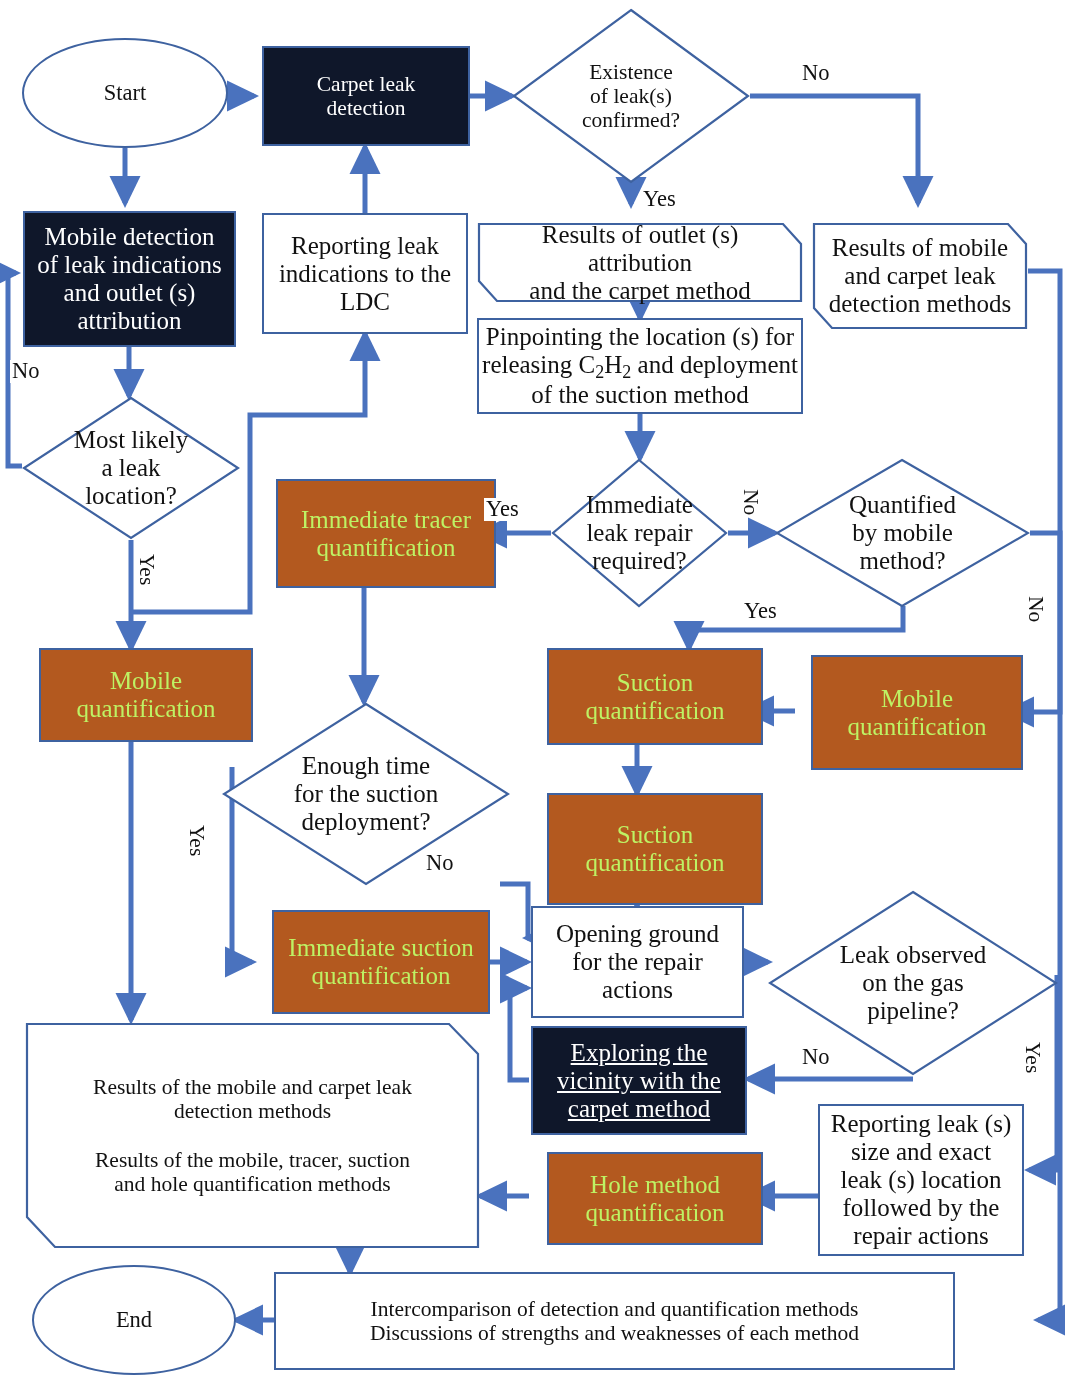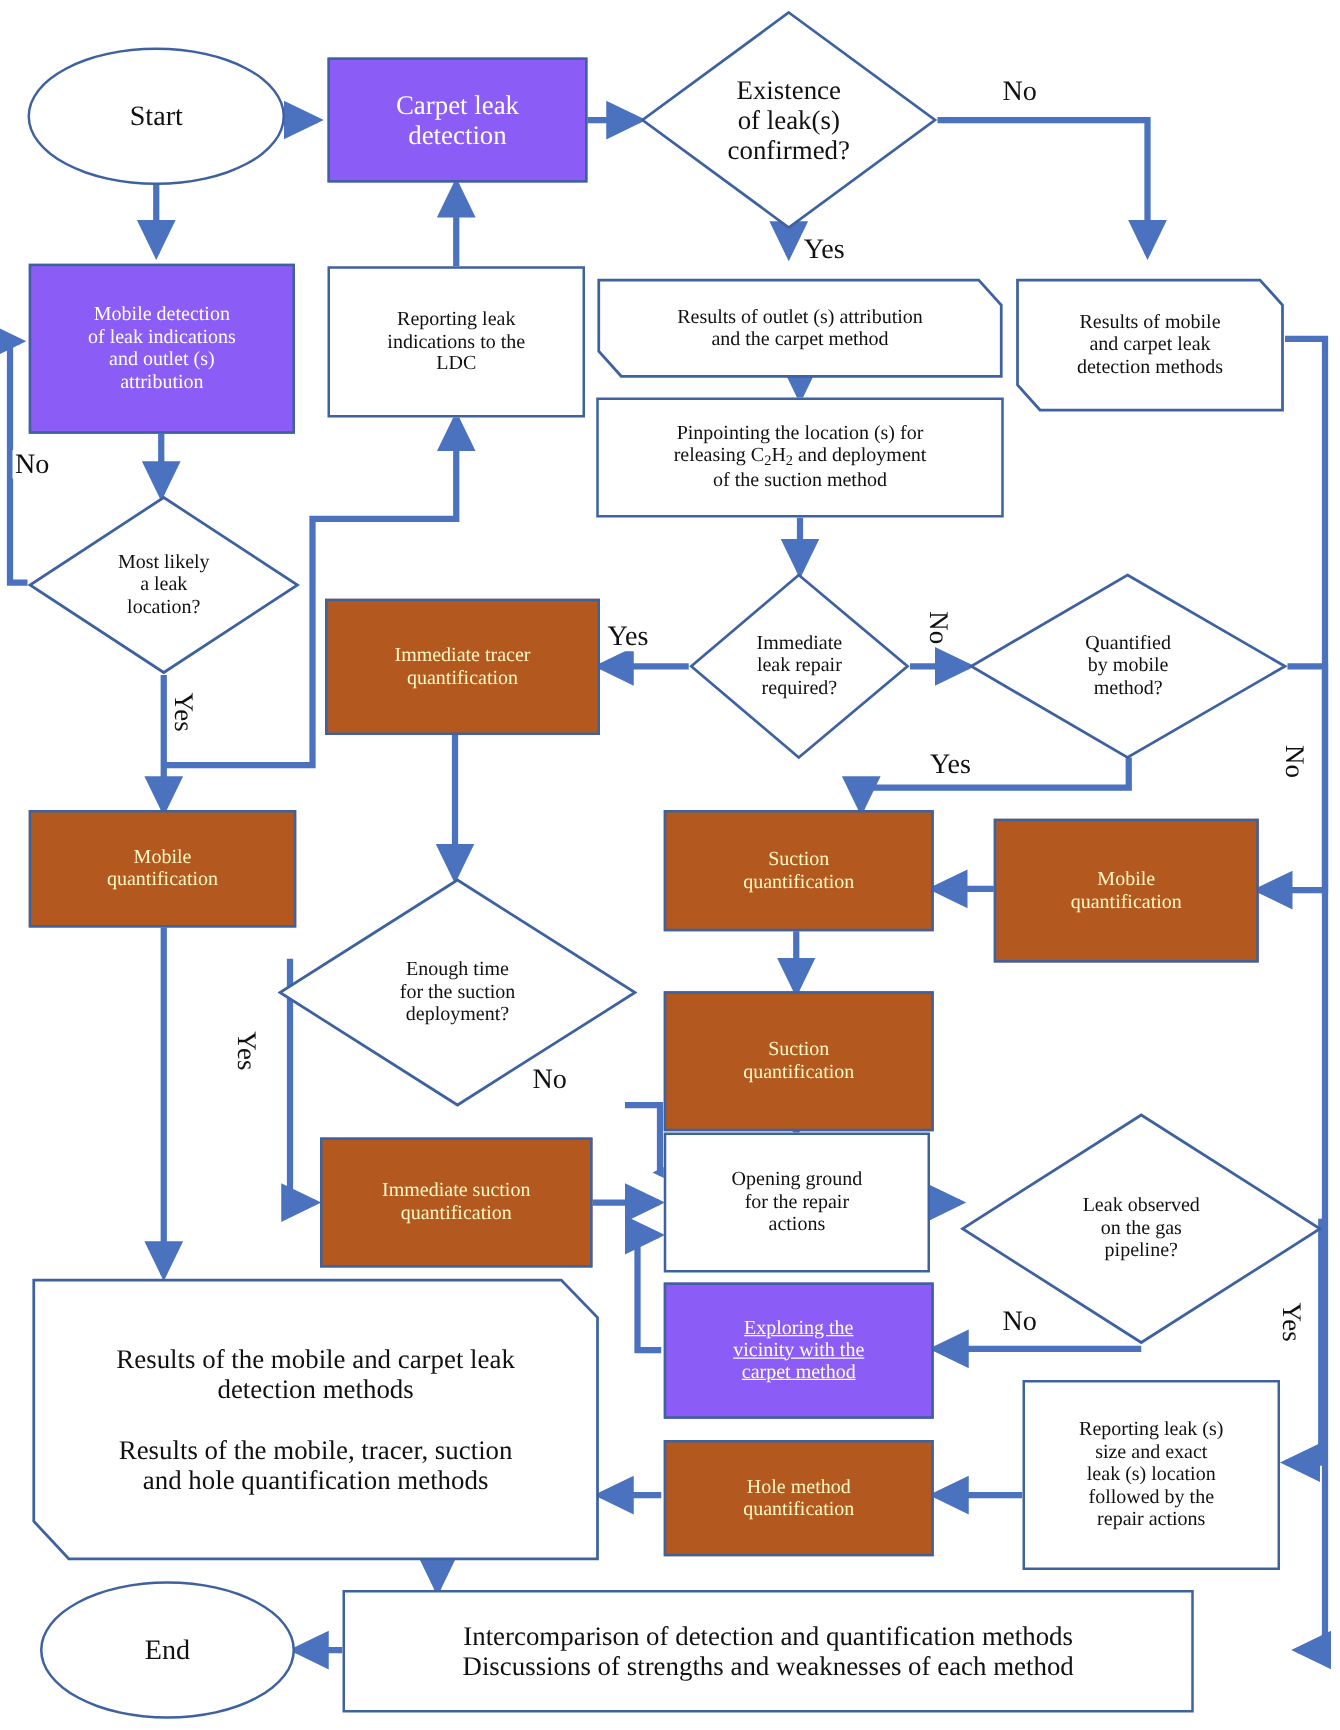--- a/index.html
+++ b/index.html
@@ -1,32 +1,32 @@
 <!DOCTYPE html>
 <html><head>
 <meta charset="utf-8">
 <style>
   html,body{margin:0;padding:0;background:#ffffff;}
   body{font-family:"Liberation Serif", serif;}
   #stage{position:relative;width:1072px;height:1384px;background:#fff;overflow:hidden;}
   svg#wires{position:absolute;left:0;top:0;width:1072px;height:1384px;}
   .node{position:absolute;box-sizing:border-box;display:flex;align-items:center;justify-content:center;text-align:center;line-height:1.12;}
   .proc{border:2.2px solid #3E62A0;background:#fff;color:#111;}
-  .proc.blue{background:#8b5cf6;color:#fff;border-color:#3E62A0;}
-  .proc.orange{background:#B3591F;color:#fef9c3;border-color:#3E62A0;}
+  .proc.blue{background:#0f172a;color:#fff;border-color:#3E62A0;}
+  .proc.orange{background:#B3591F;color:#bef264;border-color:#3E62A0;margin-left:16px;}
   .term{border:2.2px solid #3E62A0;background:#fff;border-radius:50%;color:#111;}
   .dec{background:transparent;color:#111;}
   .dec .dectxt{position:relative;z-index:2;}
   .decsvg{position:absolute;left:0;top:0;}
   .doc{background:transparent;color:#111;}
   .docsvg{position:absolute;left:0;top:0;}
   .doc .doctxt{position:relative;z-index:2;padding:0 10px;}
   .lbl{position:absolute;color:#111;background:#fff;padding:0 2px;line-height:1;white-space:nowrap;}
   .lbl.rot{transform:rotate(90deg);transform-origin:left top;}
-  .f20{font-size:16px;}
+  .f20{font-size:25px;}
   .f21{font-size:21.5px;}
   .f22{font-size:22.5px;}
   sub{font-size:0.72em;vertical-align:-0.25em;}
 </style>
 </head>
 <body>
 
 <div id="stage">
 
   <svg id="wires" viewBox="0 0 1072 1384">

